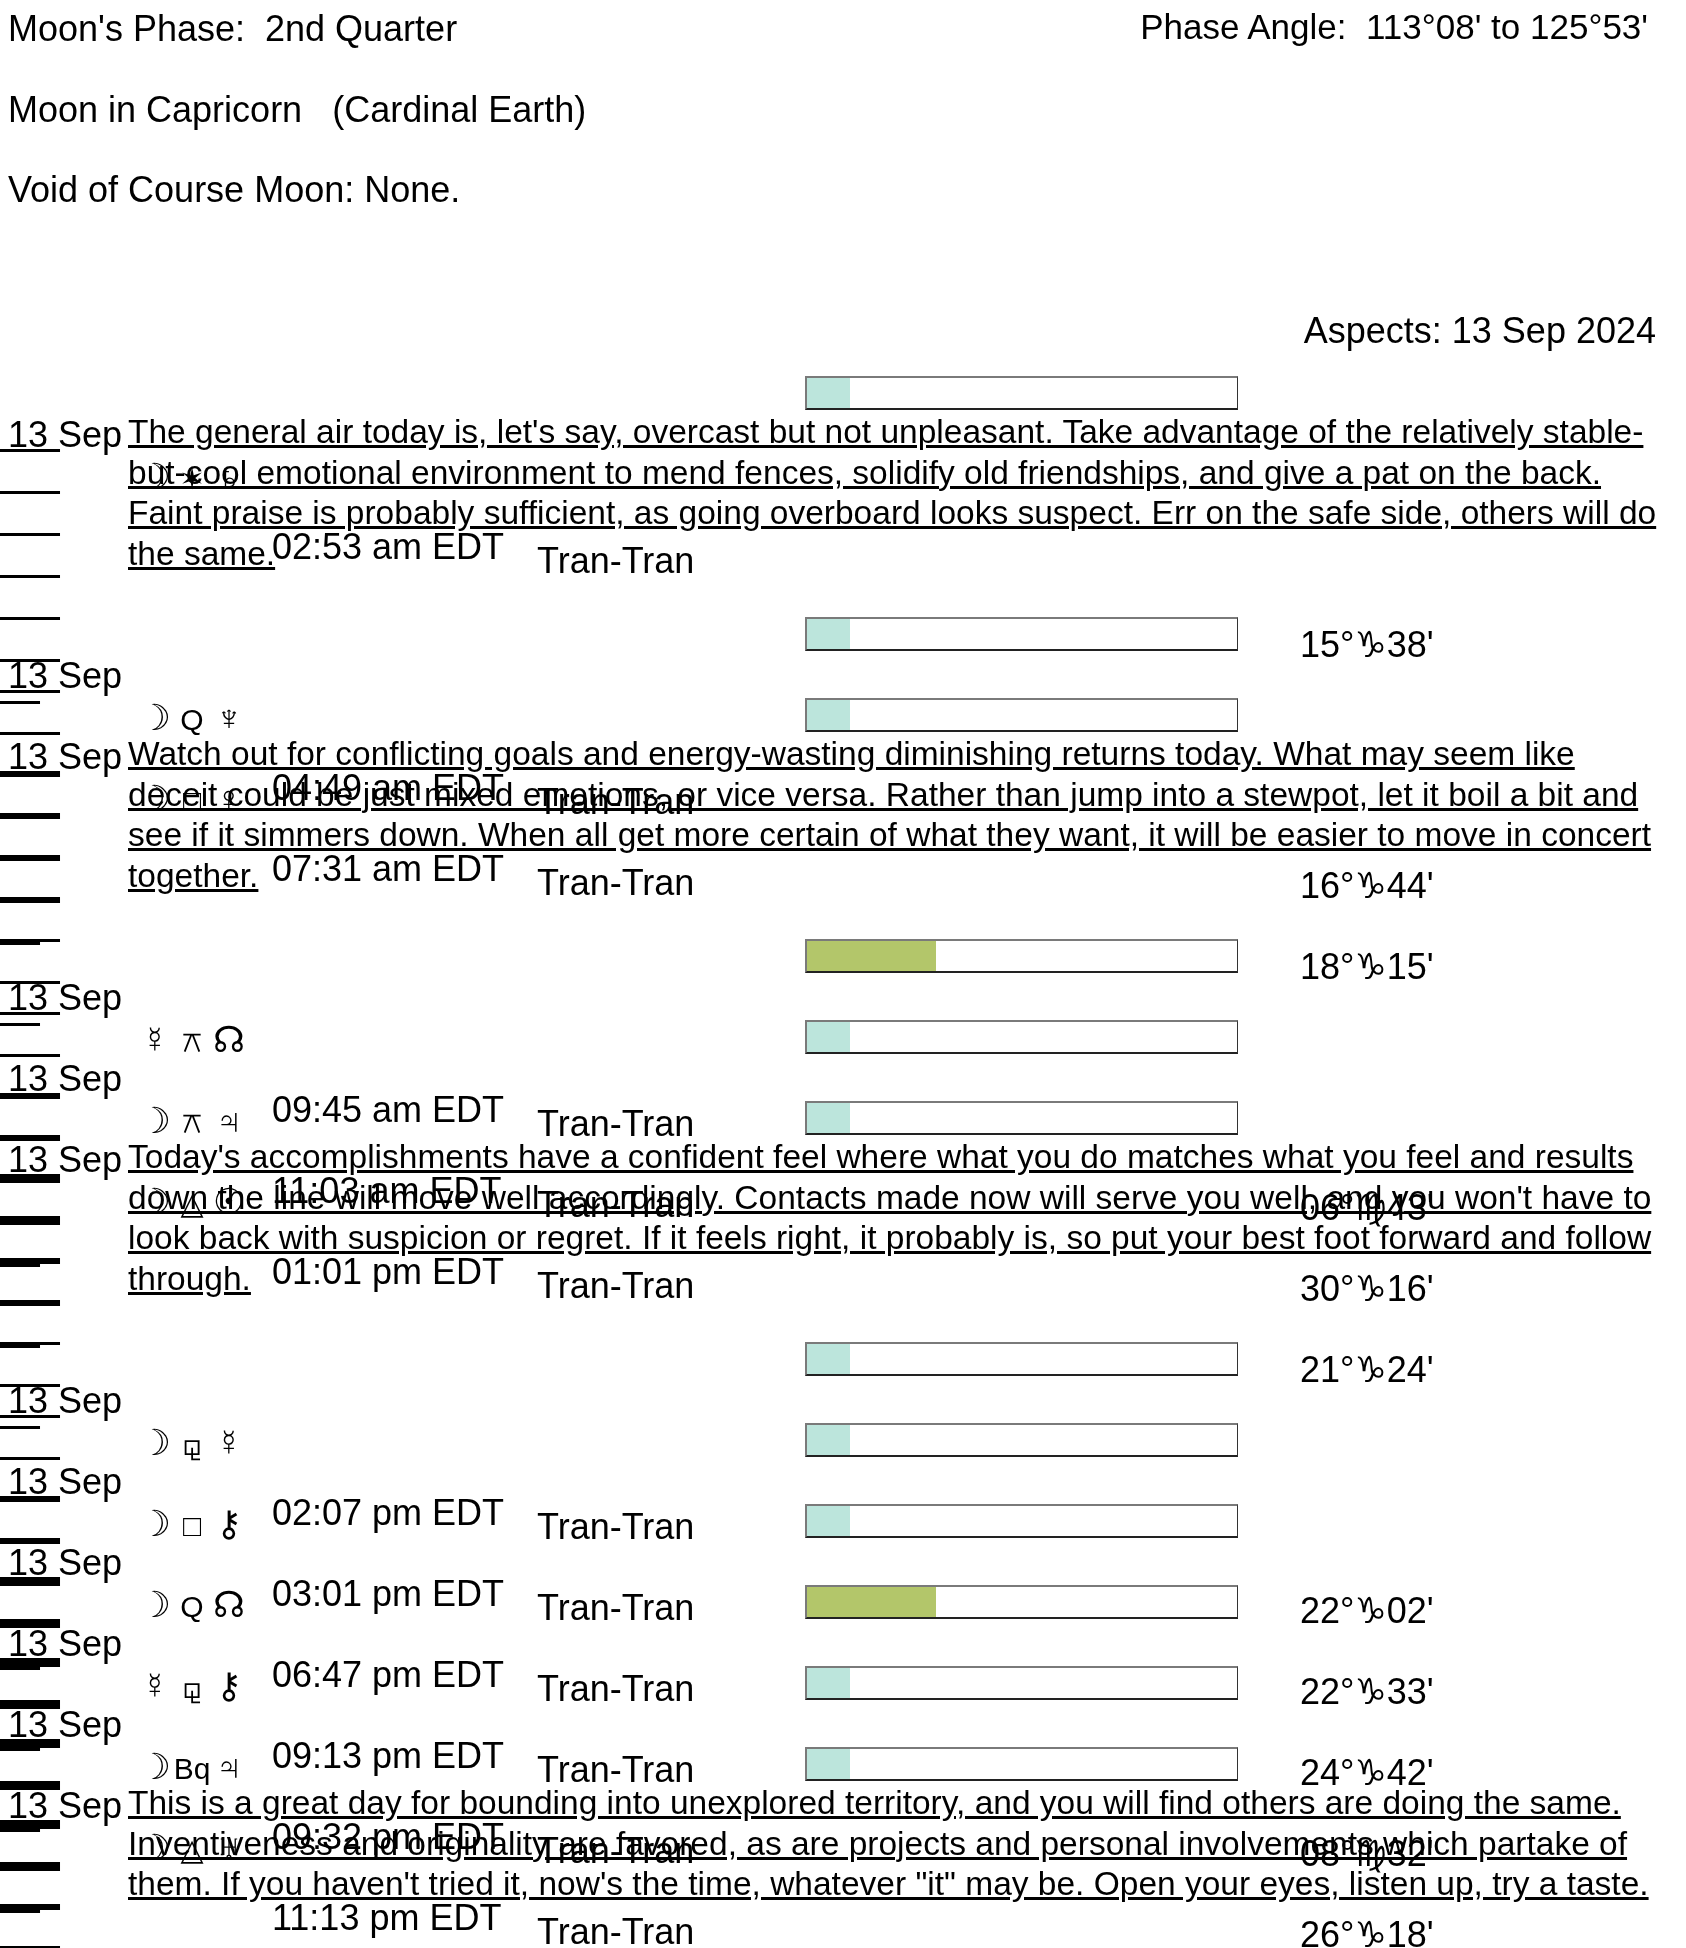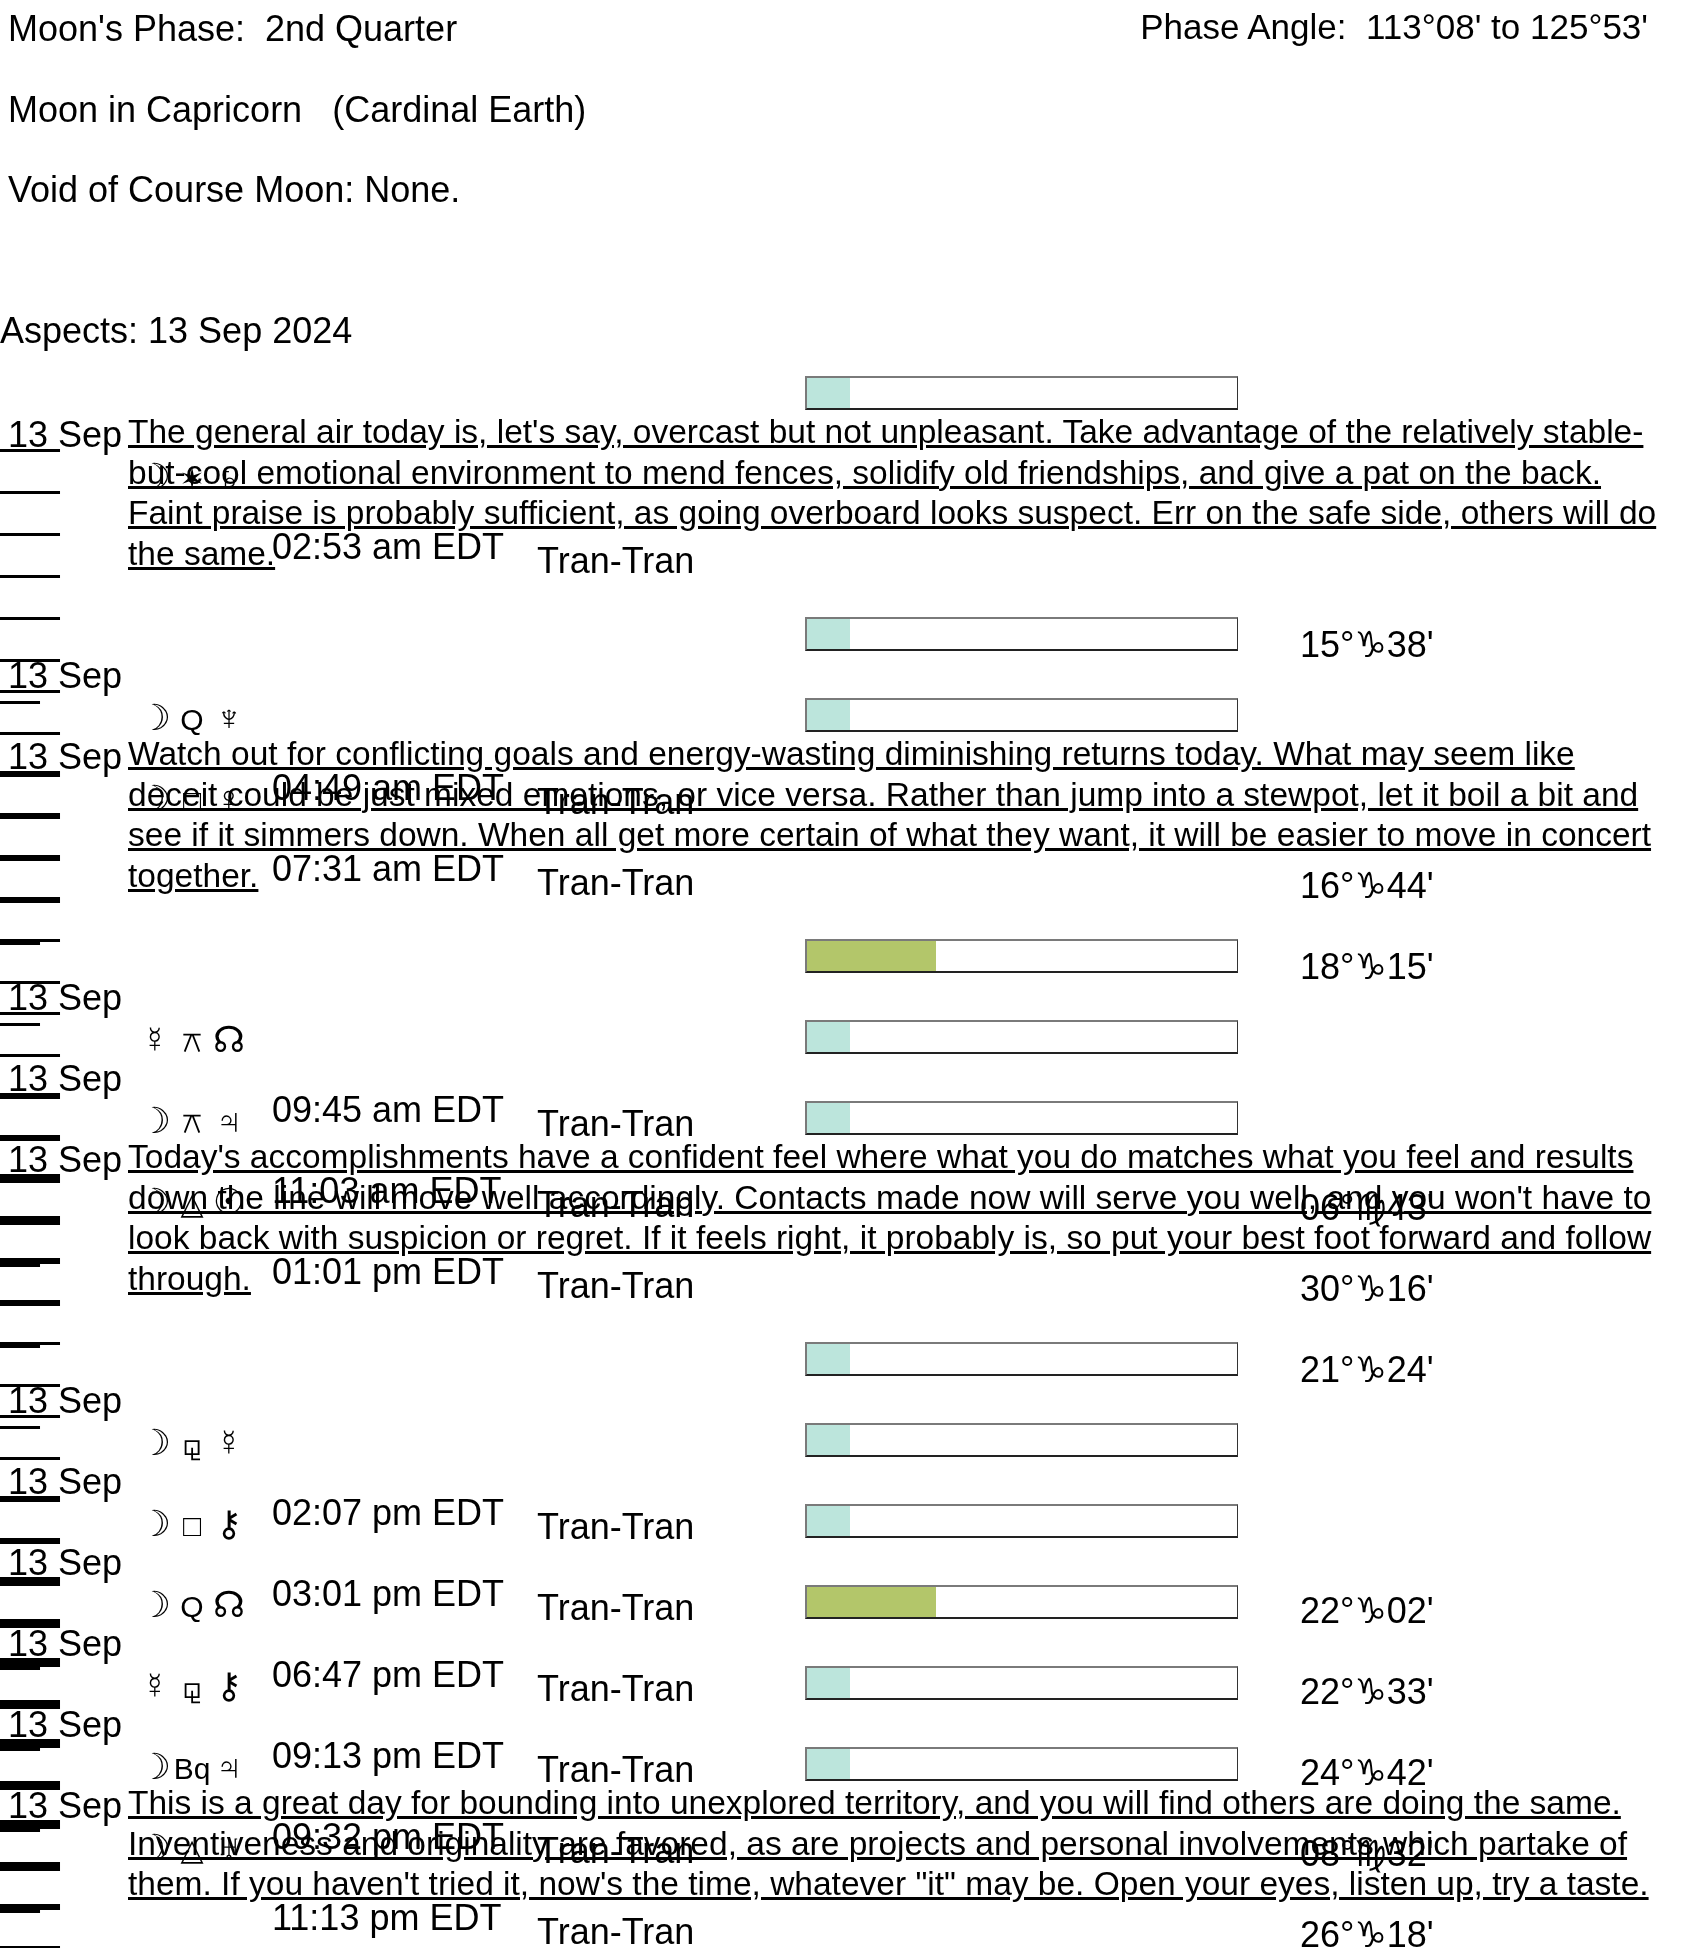--- a/index.html
+++ b/index.html
@@ -3,21 +3,21 @@
 <meta charset="utf-8">
 <style>
   html, body { margin: 0; padding: 0; background: #ffffff; }
   body {
     width: 1686px; height: 1948px; position: relative; overflow: hidden;
     font-family: "Liberation Sans", "DejaVu Sans", sans-serif;
     color: #000;
   }
   .hdr { position: absolute; left: 8px; font-size: 36px; line-height: 40px; white-space: pre; }
   .phase-angle { position: absolute; right: 38px; top: 9px; font-size: 35px; line-height: 36px; white-space: pre; }
-  .aspects-title { position: absolute; left: 0; width: 1656px; text-align: left; top: 310px; font-size: 36px; line-height: 42px; }
+  .aspects-title { position: absolute; left: 0; width: 1656px; text-align: right; top: 310px; font-size: 36px; line-height: 42px; }
   .list { position: absolute; left: 0; top: 372px; width: 1686px; }
   .entry { position: relative; text-decoration: underline; }
   .row { position: relative; height: 42px; font-size: 36px; line-height: 42px; white-space: pre; }
   .row .date { position: absolute; left: 8px; }
   .row .glyphs { position: absolute; left: 138px; letter-spacing: 0; }
   .row .glyphs span { display: inline-block; text-align: center; }
   .g1 { width: 34px; } .g2 { width: 40px; font-size: 30px; } .g3 { width: 34px; }
   .row .time { position: absolute; left: 272px; margin-top: 28px; }
   .row .kind { position: absolute; left: 537px; }
   .bar { position: absolute; left: 805px; top: 4px; width: 430px; height: 30px;

